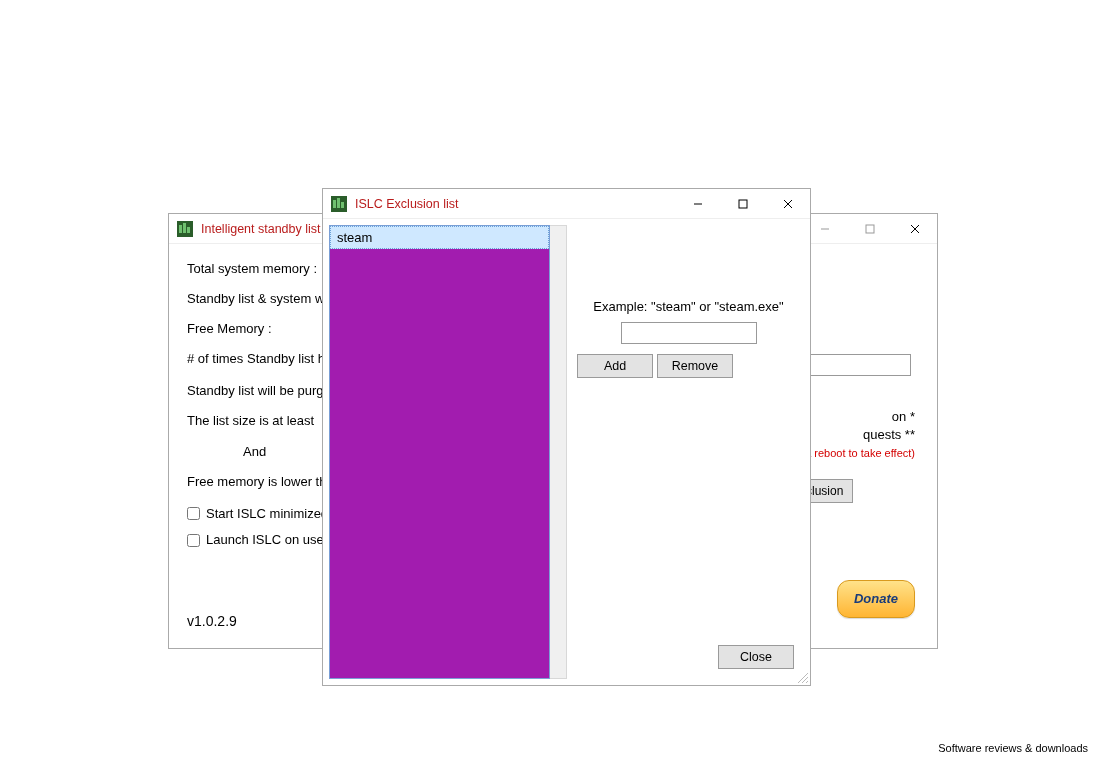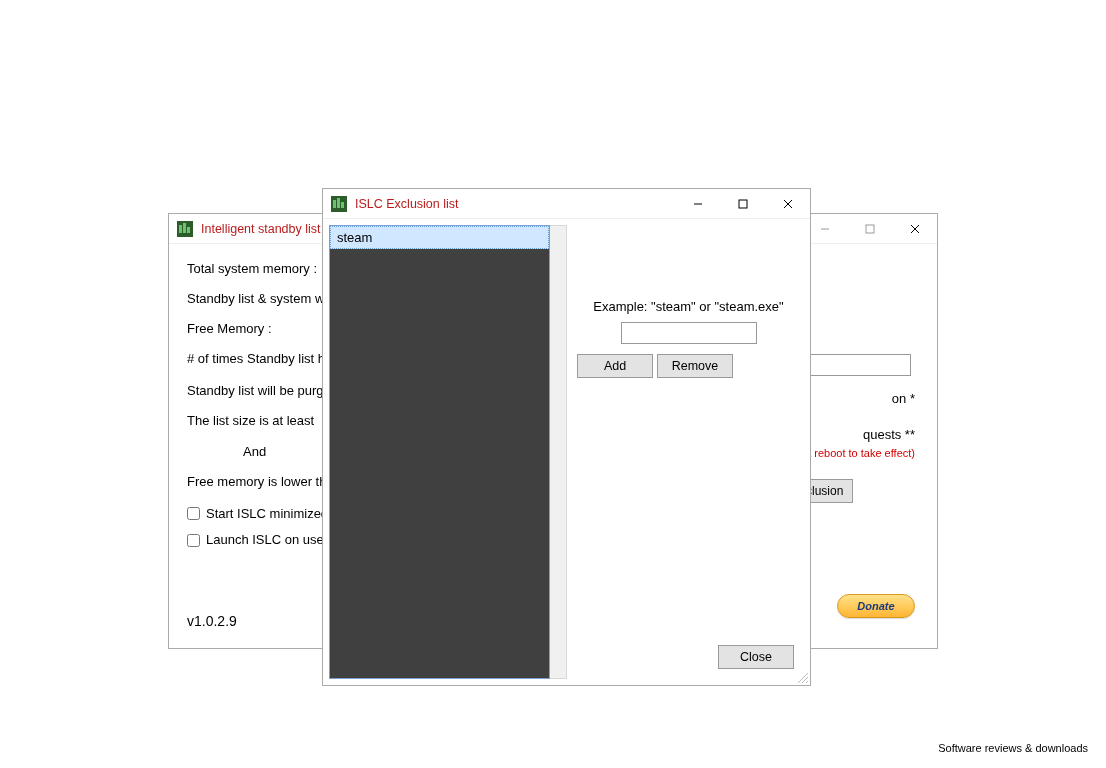--- a/index.html
+++ b/index.html
@@ -78,28 +78,28 @@
     position: absolute;
     left: 18px;
     bottom: 14px;
     font-size: 14px;
   }
   .donate {
     position: absolute;
     right: 22px;
     bottom: 30px;
     width: 78px;
-    height: 24px;
+    height: 38px;
     border-radius: 12px;
     background: linear-gradient(#ffe28a, #ffb533);
     border: 1px solid #d99a1e;
     color: #1a3c7a;
     font-style: italic;
     font-weight: bold;
-    font-size: 11px;
+    font-size: 13px;
     display: flex;
     align-items: center;
     justify-content: center;
     cursor: pointer;
     box-shadow: 0 1px 1px rgba(0,0,0,0.15);
   }
   .exclusion-btn {
     position: absolute;
     right: 84px;
     top: 265px;
@@ -149,21 +149,21 @@
     position: relative;
   }
   .listbox-wrap {
     display: flex;
     width: 238px;
     height: 100%;
   }
   .listbox {
     flex: 1;
     border: 1px solid #7a9fd6;
-    background: #404040;
+    background: #a21caf;
     padding: 0;
     overflow: hidden;
   }
   .listbox .item {
     padding: 3px 6px;
     font-size: 13px;
   }
   .listbox .item.selected {
     background: #cfe8ff;
     border: 1px dotted #6aa2d8;
@@ -292,21 +292,21 @@
       <input type="checkbox" style="">
       <span>Start ISLC minimized</span>
     </label><br>
     <label class="chk">
       <input type="checkbox" style="">
       <span>Launch ISLC on user logon</span>
     </label>
     <div class="version">v1.0.2.9</div>
 
     <div class="small-input"></div>
-    <div class="partial-text" style="top:174px">on *</div>
+    <div class="partial-text" style="top:192px">on *</div>
     <div class="partial-text" style="top:210px">quests **</div>
     <div class="reboot-note">quire a reboot to take effect)</div>
     <div class="exclusion-btn">
         <span>xclusion</span>
       </div>
     <div class="donate">
         <span>Donate</span>
       </div>
   </div>
 </div>

